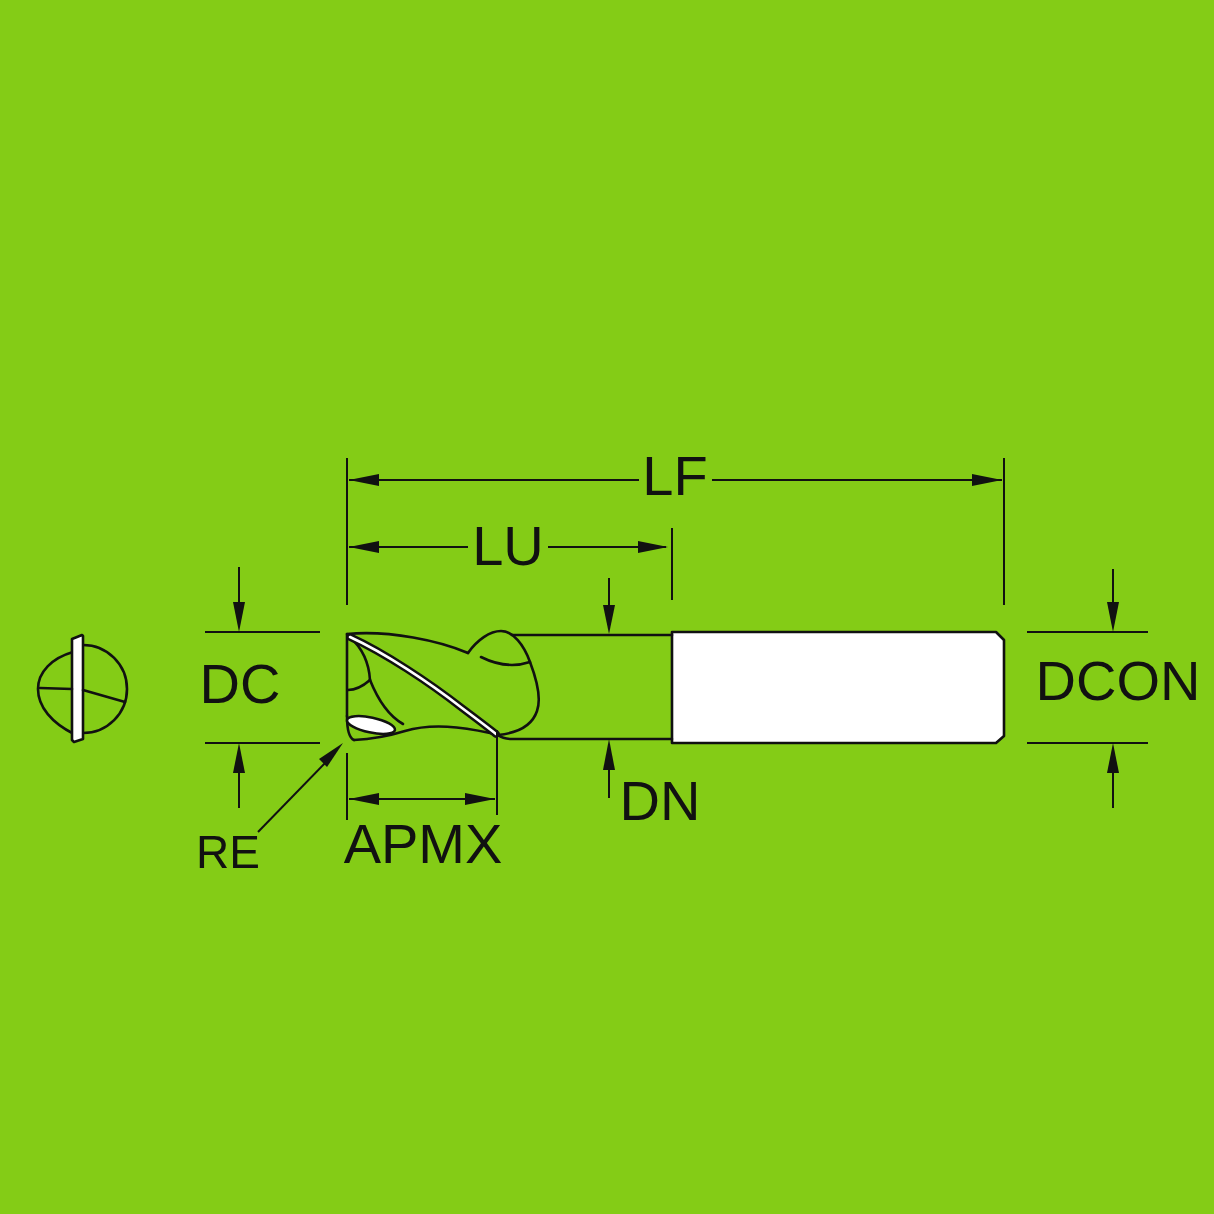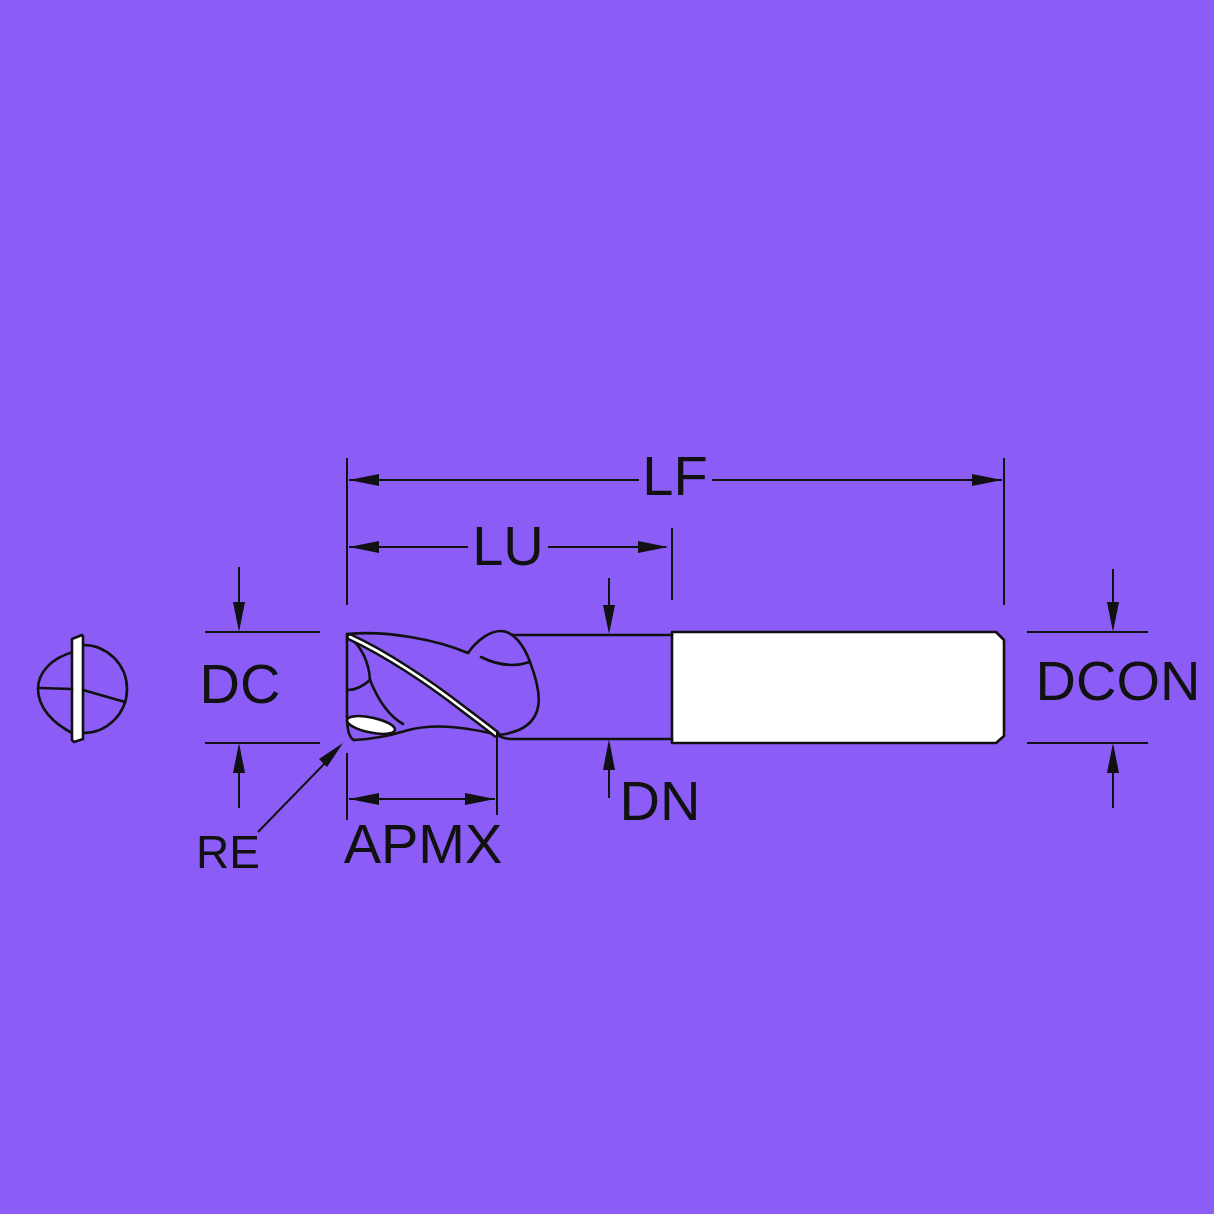--- a/index.html
+++ b/index.html
@@ -4,21 +4,21 @@
 <style>
   html, body {
     margin: 0;
     padding: 0;
     background: #ffffff;
   }
   .canvas {
     position: relative;
     width: 1214px;
     height: 1214px;
-    background: #8b5cf6;
+    background: #84cc16;
     overflow: hidden;
   }
   svg text {
     font-family: "Liberation Sans", "DejaVu Sans", sans-serif;
     fill: #111111;
   }
   .dim-label { font-size: 56px; }
   .dim-label-small { font-size: 46px; }
   .obj {
     stroke: #111111;

